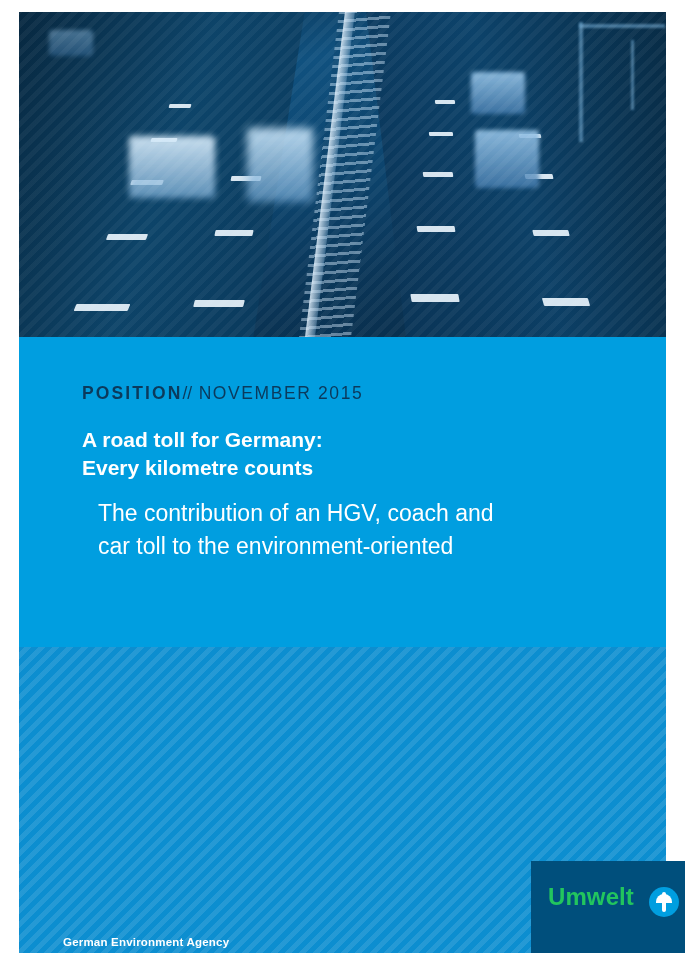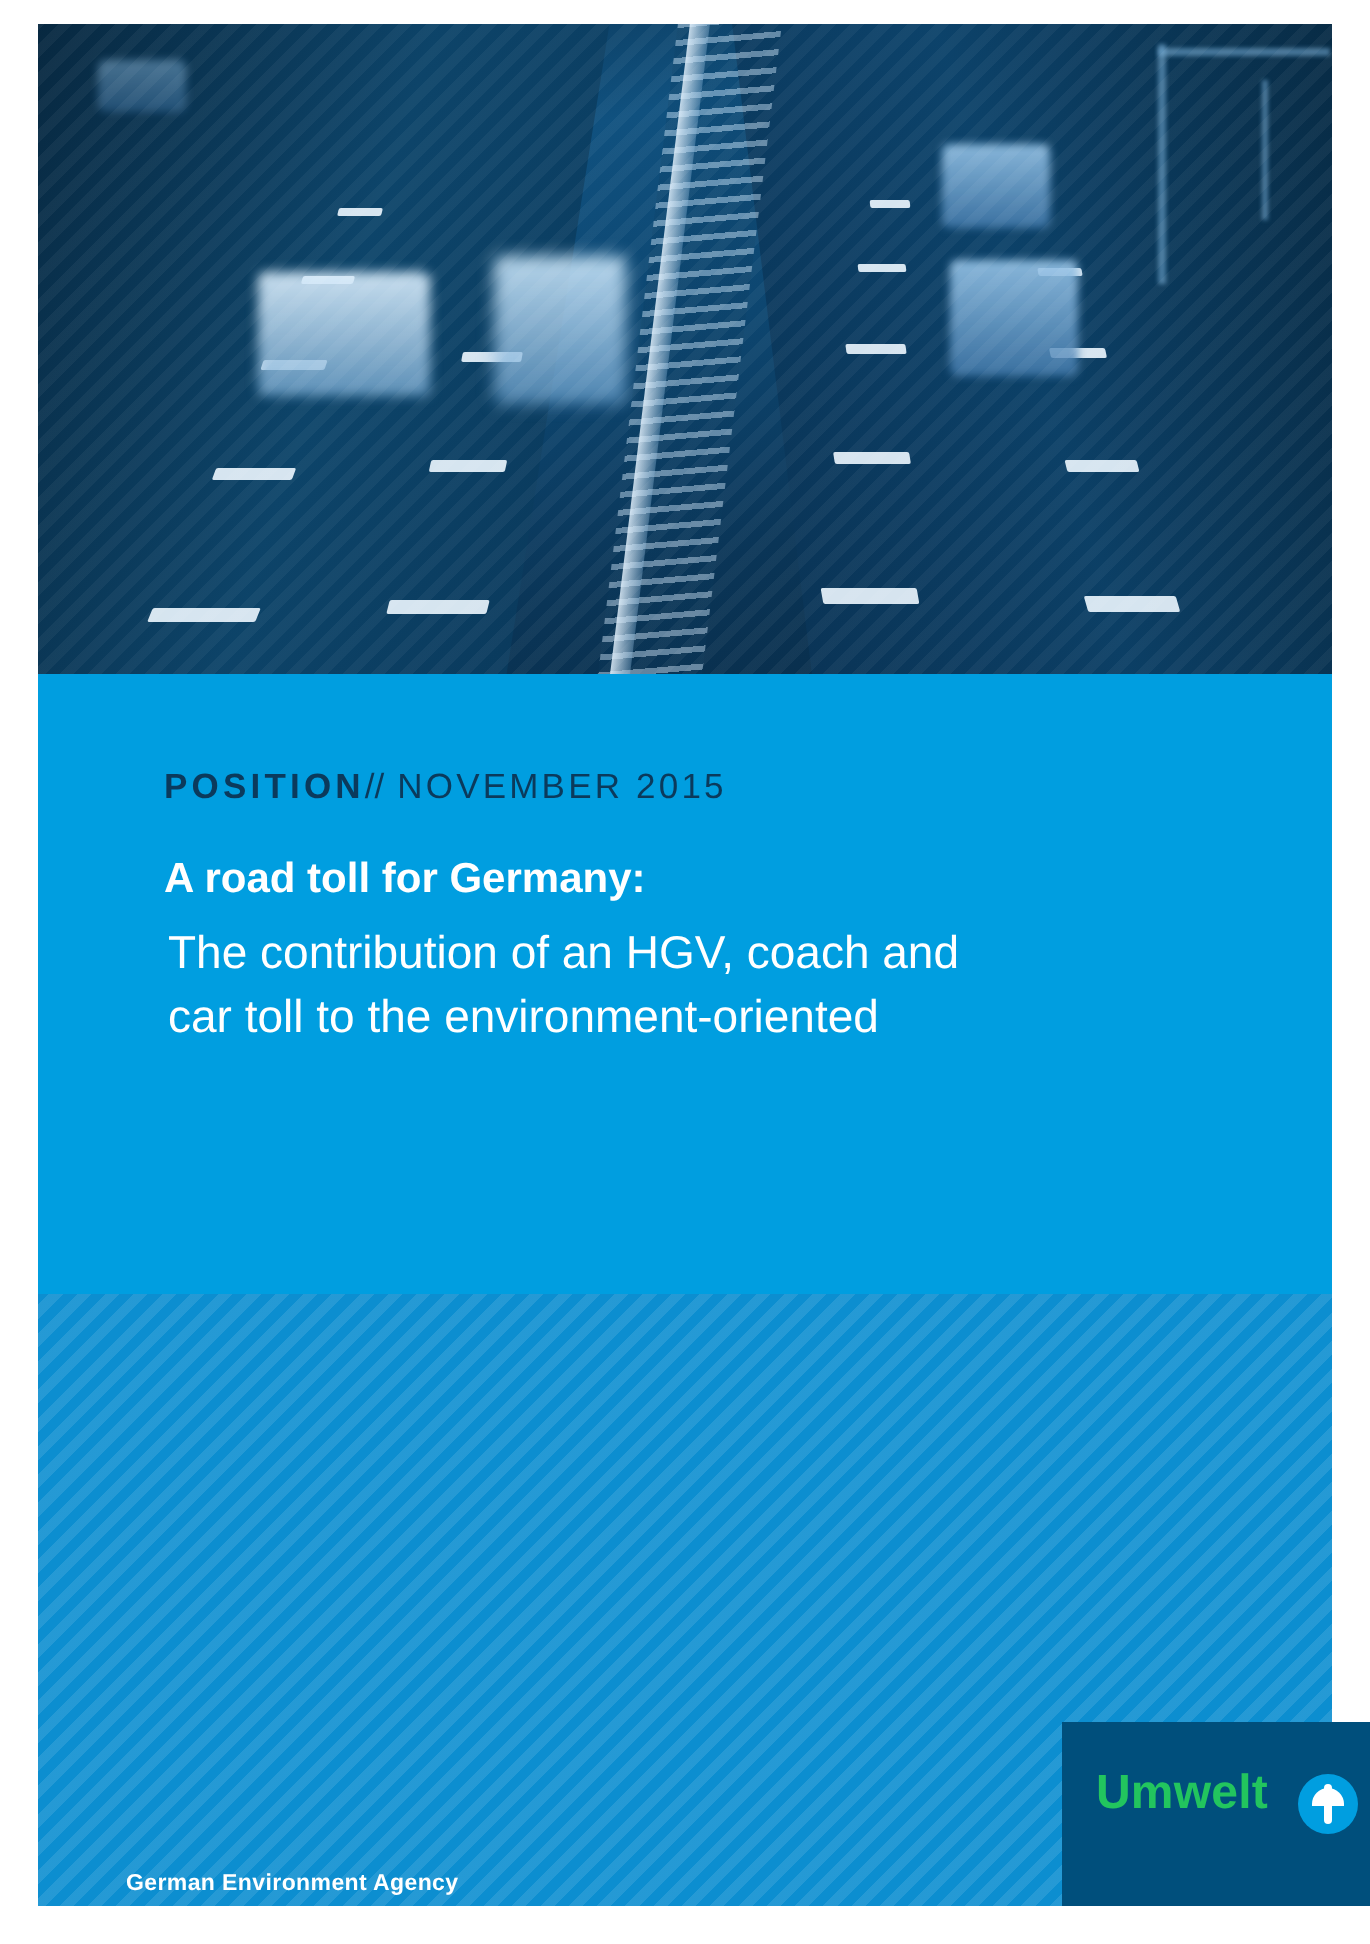--- a/index.html
+++ b/index.html
@@ -151,21 +151,21 @@
     font-size: 21px;
     font-weight: 700;
     line-height: 1.32;
     margin: 0 0 6px 0;
   }
   .subtitle {
     color: #ffffff;
     font-size: 23px;
     font-weight: 400;
     line-height: 1.42;
-    margin: 2px;
+    margin: 16px;
   }
 
   
   .lower {
     position: absolute;
     left: 19px;
     top: 647px;
     width: 647px;
     height: 306px;
     background: #0c8ed0;
@@ -287,20 +287,21 @@
     <div class="hero-diag"></div>
   </div>
 
   <div class="band">
     <div class="band-inner">
       <div class="kicker">
         <b>POSITION</b><span class="sep">//</span> <span>NOVEMBER 2015</span>
       </div>
       <h1 class="title">
         <span>A road toll for Germany:</span><br>
+        <span>Every kilometre counts</span>
       </h1>
       <p class="subtitle">
         <span>The contribution of an HGV, coach and</span><br>
         <span>car toll to the environment-oriented</span><br>
       </p>
     </div>
   </div>
 
   <div class="lower">
     <div class="lower-diag"></div>

